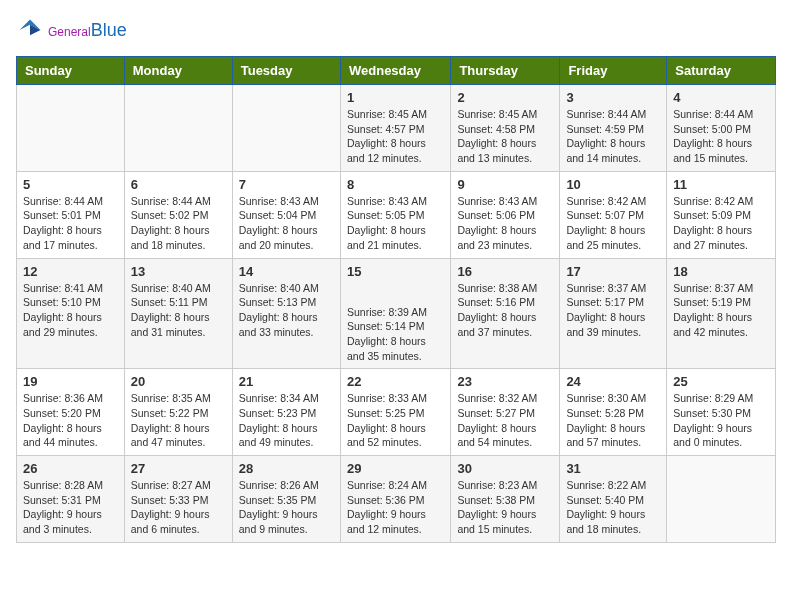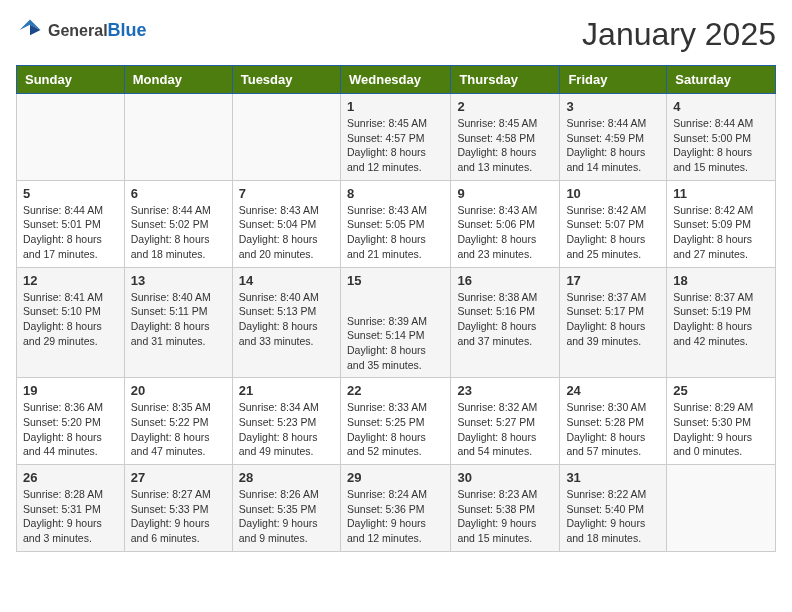--- a/index.html
+++ b/index.html
@@ -15,27 +15,27 @@
       justify-content: space-between;
       align-items: flex-start;
       margin-bottom: 12px;
     }
     .logo {
       display: flex;
       align-items: center;
       gap: 4px;
     }
     .logo-text-general {
-      font-size: 16px;
-      font-weight: bold;
-      color: #404040;
+      font-size: 12px;
+      font-weight: normal;
+      color: #a21caf;
     }
     .logo-text-blue {
       font-size: 18px;
-      font-weight: bold;
+      font-weight: normal;
       color: #1a6bba;
     }
     .logo-icon {
       width: 28px;
       height: 28px;
     }
     .title-block {
       text-align: right;
     }
     .month-title {
@@ -97,21 +97,20 @@
   <div class="logo">
     <svg class="logo-icon" viewBox="0 0 32 32" xmlns="http://www.w3.org/2000/svg">
       <polygon points="16,4 28,16 16,10 4,16" fill="#2e75b6"></polygon>
       <polygon points="16,10 28,16 16,22" fill="#1a4a8a"></polygon>
     </svg>
     <div>
       <span class="logo-text-general">General</span><span class="logo-text-blue">Blue</span>
     </div>
   </div>
   <div class="title-block">
-    <div class="month-title">January 2025</div>
   </div>
 </div>
 
 <table class="calendar">
   <thead>
     <tr>
     <th>Sunday</th>
         <th>Monday</th>
         <th>Tuesday</th>
         <th>Wednesday</th>

